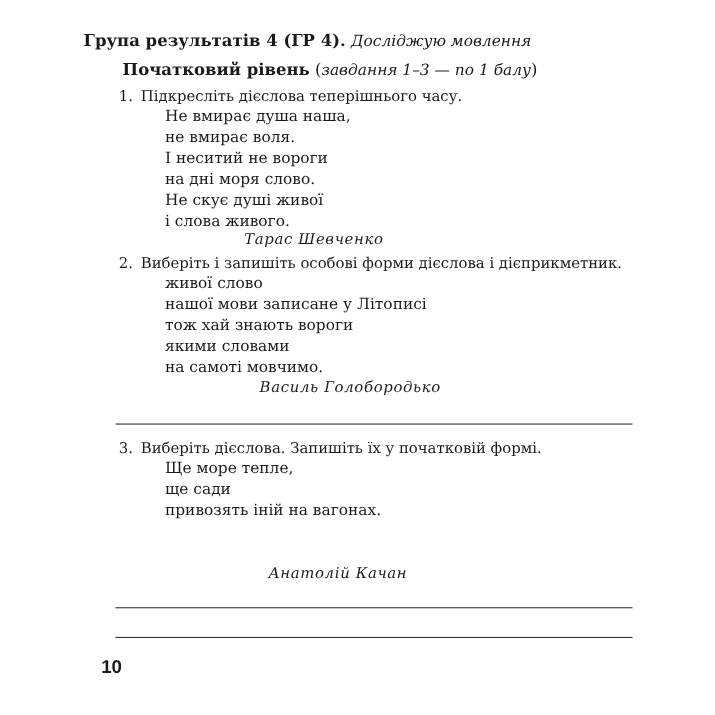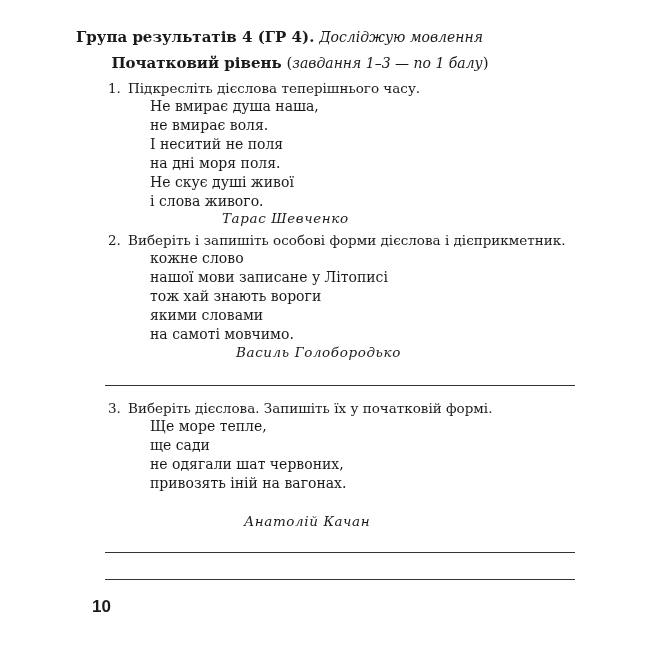--- a/index.html
+++ b/index.html
@@ -30,46 +30,45 @@
   <b>Початковий рівень</b>
   <span>(</span><i>завдання 1–3 — по 1 балу</i><span>)</span>
 </div>
 
 <div class="abs task" style="top:80px;">
   <span class="num">1.</span><span>Підкресліть дієслова теперішнього часу.</span>
 </div>
 <div class="abs poem" style="top:97px;">
   <div>Не вмирає душа наша,</div>
   <div>не вмирає воля.</div>
-  <div>І неситий не поля</div>
-  <div>на дні моря поля.</div>
+  <div>І неситий не вороги</div>
+  <div>на дні моря слово.</div>
   <div>Не скує душі живої</div>
   <div>і слова живого.</div>
 </div>
 <div class="abs author" style="top:210px; left:222px;">Тарас Шевченко</div>
 
 <div class="abs task" style="top:232px;">
   <span class="num">2.</span><span>Виберіть і запишіть особові форми дієслова і дієприкметник.</span>
 </div>
 <div class="abs poem" style="top:249px;">
-  <div>кожне слово</div>
+  <div>живої слово</div>
   <div>нашої мови записане у Літописі</div>
   <div>тож хай знають вороги</div>
   <div>якими словами</div>
   <div>на самоті мовчимо.</div>
 </div>
 <div class="abs author" style="top:344px; left:236px;">Василь Голобородько</div>
 <div class="rule" style="top:385px;"></div>
 
 <div class="abs task" style="top:400px;">
   <span class="num">3.</span><span>Виберіть дієслова. Запишіть їх у початковій формі.</span>
 </div>
 <div class="abs poem" style="top:417px;">
   <div>Ще море тепле,</div>
   <div>ще сади</div>
-  <div>не одягали шат червоних,</div>
   <div>привозять іній на вагонах.</div>
 </div>
 <div class="abs author" style="top:513px; left:244px;">Анатолій Качан</div>
 <div class="rule" style="top:552px;"></div>
 <div class="rule" style="top:579px;"></div>
 
 <div class="abs page-num">10</div>
 
 </body></html>

